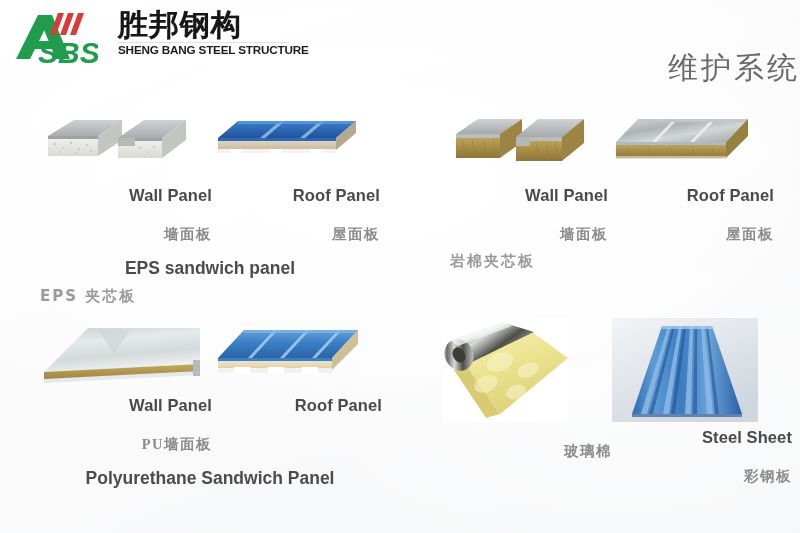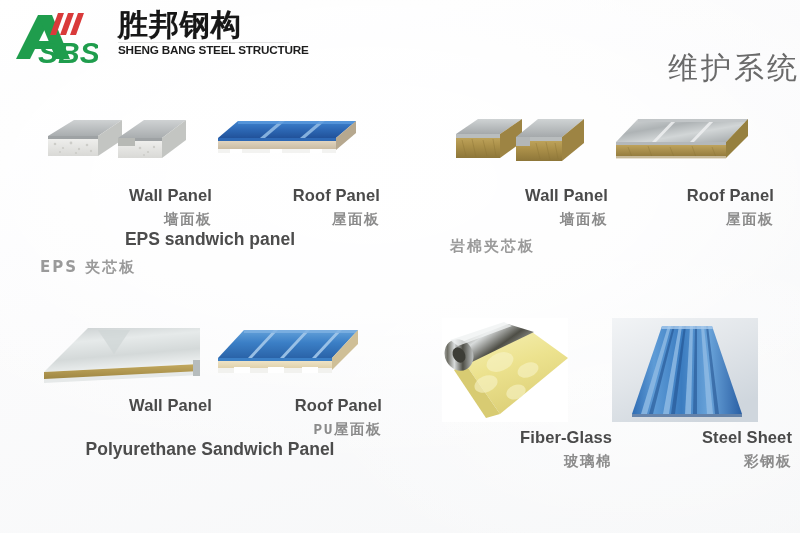--- a/index.html
+++ b/index.html
@@ -104,33 +104,34 @@
   }
   .label-en {
     font-size: 16.5px;
     font-weight: bold;
     color: #4a4a4a;
     letter-spacing: 0.1px;
     margin-top: 6px;
     white-space: nowrap;
   }
   .label-cn {
-    font-family: Liberation Mono, monospace;
+    font-family: Liberation Serif, serif;
     font-size: 14.5px;
     font-weight: bold;
     color: #8b8b8b;
     letter-spacing: 1.5px;
-    margin-top: 5px;
+    margin-top: 20px;
     white-space: nowrap;
   }
   .group-title-en {
     text-align: center;
     font-size: 17.5px;
     font-weight: bold;
     color: #4c4c4c;
+    margin-top: 14px;
     white-space: nowrap;
   }
   .group-title-cn {
     text-align: left;
     font-family: "DejaVu Sans", sans-serif;
     font-size: 15px;
     font-weight: bold;
     color: #9a9a9a;
     letter-spacing: 2px;
     margin-top: 8px;
@@ -464,20 +465,21 @@
             <path d="M6 52 L50 8 L162 8 L162 44 Z" fill="url(#puFace)"></path>
             <path d="M60 10 L92 10 L76 34 Z" fill="#cfd5d6" opacity="0.75"></path>
 
             <path d="M6 52 L162 44 L162 52 L6 60 Z" fill="url(#puEdge)"></path>
 
             <path d="M6 59 L162 51 L162 55 L6 63 Z" fill="#e6e9e9"></path>
             <path d="M155 40 L162 40 L162 56 L155 56 Z" fill="#b6bcbd"></path>
           </svg>
         </div>
         <div class="label-en">Wall Panel</div>
+        <div class="label-cn">PU墙面板</div>
       </div>
 
       <div class="item" style="width:170px">
         <div class="item-img">
           <svg width="152" height="70" viewBox="0 0 152 70" xmlns="http://www.w3.org/2000/svg">
             <defs>
               <linearGradient id="puBlue" x1="0" y1="0" x2="0" y2="1">
                 <stop offset="0" stop-color="#64a2da"></stop>
                   <stop offset="0.45" stop-color="#3b7fc6"></stop>
                 <stop offset="1" stop-color="#2a63a8"></stop>
@@ -495,21 +497,20 @@
             <path d="M6 38 L120 38 L120 50 L6 50 Z" fill="url(#puFoam)"></path>
             <path d="M120 38 L146 10 L146 24 L120 50 Z" fill="#cfbf97"></path>
             <path d="M6 38 L120 38 L120 41 L6 41 Z" fill="#3b7fc6"></path>
             <path d="M6 48 L120 48 L120 53 L6 53 Z" fill="#f2f2ef"></path>
             <path d="M22 47 L38 47 L38 53 L22 53 Z" fill="#ffffff"></path>
             <path d="M56 47 L72 47 L72 53 L56 53 Z" fill="#ffffff"></path>
             <path d="M90 47 L106 47 L106 53 L90 53 Z" fill="#ffffff"></path>
           </svg>
         </div>
         <div class="label-en">Roof Panel</div>
-        <div class="label-cn">PU屋面板</div>
       </div>
 
     </div>
     <div class="group-title-en">Polyurethane Sandwich Panel</div>
   </div>
 
   <div class="group" id="group-misc">
     <div class="group-items">
 
       <div class="item" style="width:170px">
@@ -539,21 +540,20 @@
               <ellipse cx="44" cy="66" rx="12" ry="8" transform="rotate(-22 44 66)"></ellipse>
               <ellipse cx="74" cy="74" rx="10" ry="7" transform="rotate(-22 74 74)"></ellipse>
             </g>
 
             <path d="M4 30 L66 6 L92 14 L30 44 Z" fill="url(#foil)"></path>
             <ellipse cx="17" cy="37" rx="14" ry="16" transform="rotate(-28 17 37)" fill="url(#foil)"></ellipse>
             <ellipse cx="17" cy="37" rx="6" ry="8" transform="rotate(-28 17 37)" fill="#3d3d36"></ellipse>
             <path d="M8 22 L62 4 L70 8 L16 28 Z" fill="#f0f2f3" opacity="0.8"></path>
           </svg>
         </div>
-        <div class="label-en">Fiber-Glass</div>
         <div class="label-cn">玻璃棉</div>
       </div>
 
       <div class="item" style="width:180px">
         <div class="item-img">
           <svg width="146" height="104" viewBox="0 0 146 104" xmlns="http://www.w3.org/2000/svg">
             <defs>
               <linearGradient id="sheetBg" x1="0" y1="0" x2="0.6" y2="1">
                 <stop offset="0" stop-color="#f2f4f6"></stop>
                   <stop offset="0.5" stop-color="#e2e6ea"></stop>

